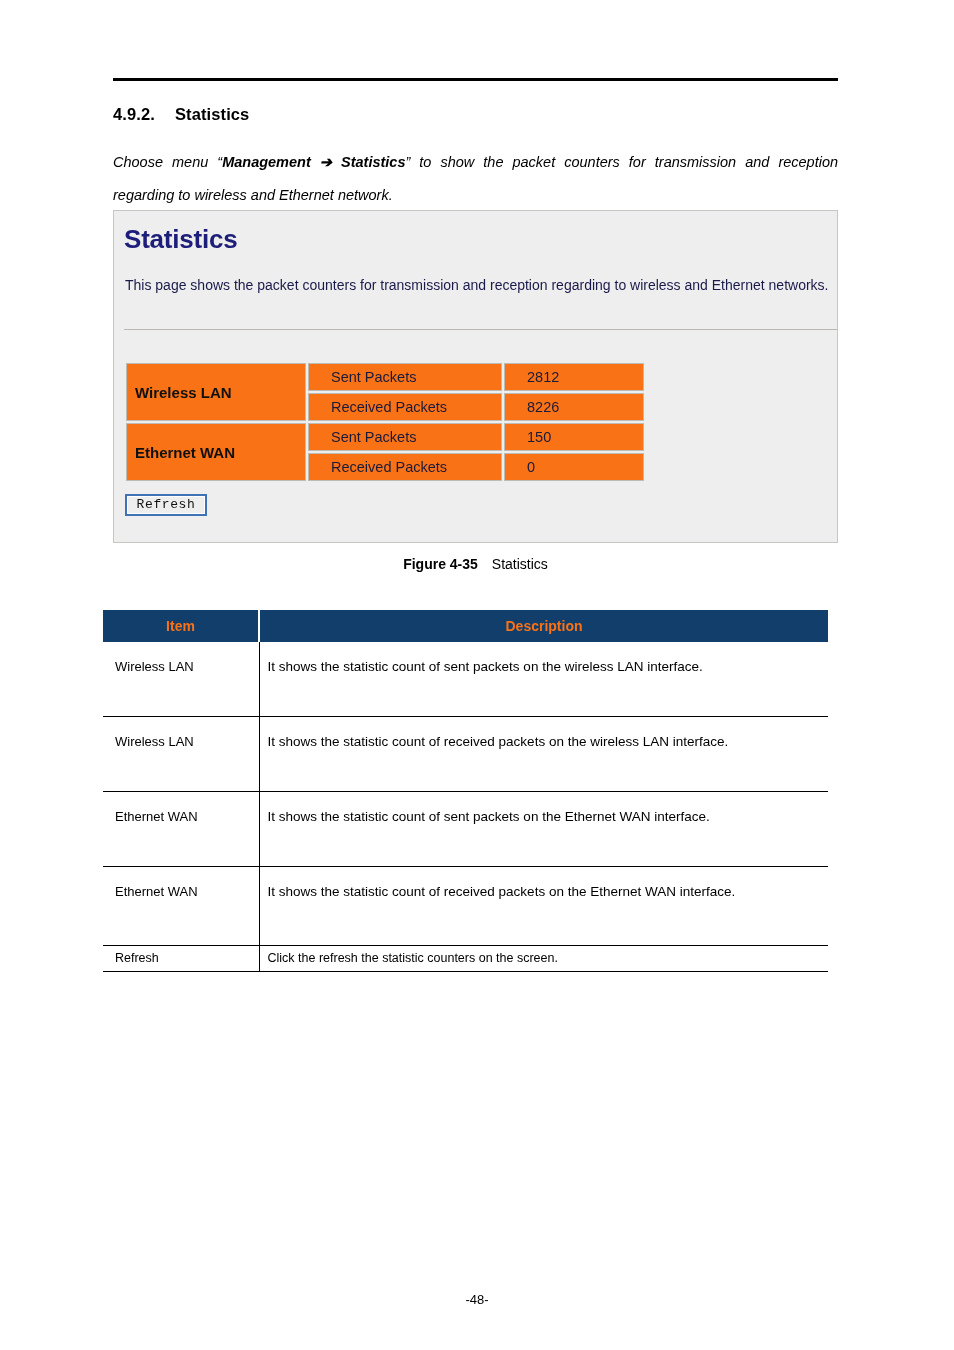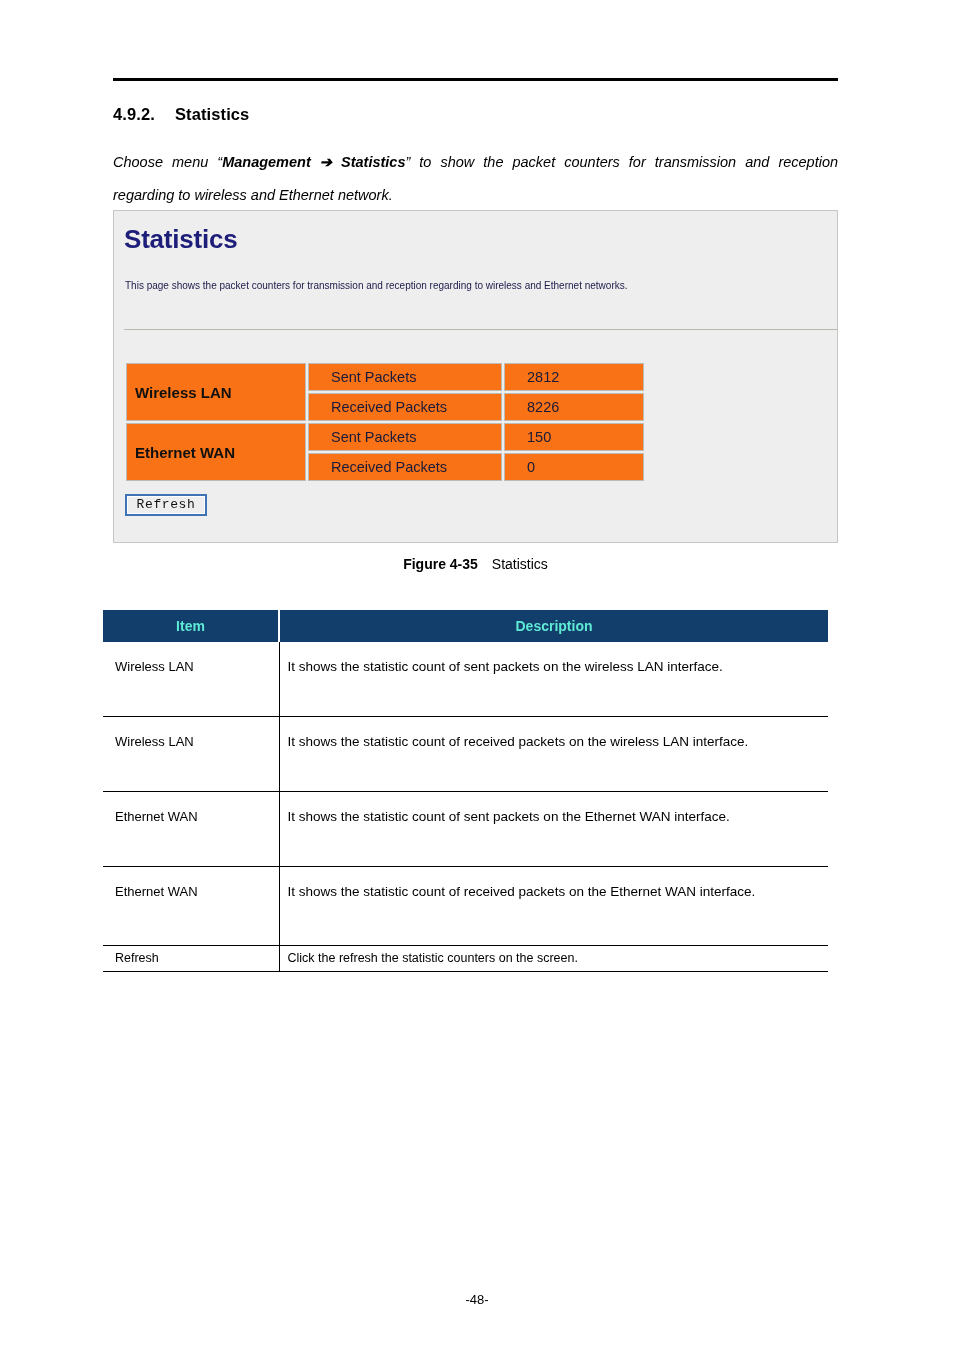--- a/index.html
+++ b/index.html
@@ -92,21 +92,21 @@
     font-weight: bold;
     color: #1d1d7a;
     font-family: "Liberation Sans", sans-serif;
     letter-spacing: -0.2px;
   }
   .fig-desc {
     position: absolute;
     left: 6px;
     top: 60px;
     width: 712px;
-    font-size: 10px;
+    font-size: 14px;
     line-height: 19px;
     color: #1a1a4a;
   }
   .fig-sep {
     position: absolute;
     left: 5px;
     top: 113px;
     width: 713px;
     height: 1px;
     background: #b9b7ae;
@@ -196,25 +196,25 @@
     position: absolute;
     left: 103px;
     top: 610px;
     width: 725px;
     border-collapse: collapse;
     table-layout: fixed;
     font-size: 13.5px;
   }
   .desc-table th {
     background: #123e6b;
-    color: #5eead4;
+    color: #f97316;
     font-size: 14px;
     font-weight: bold;
     height: 26px;
-    padding: 3px 10px;
+    padding: 3px 0;
     text-align: center;
     border: none;
   }
   .desc-table th.th-item {
     width: 155px;
     border-right: 2px solid #ffffff;
   }
   .desc-table td {
     border-bottom: 1px solid #000000;
     vertical-align: top;

